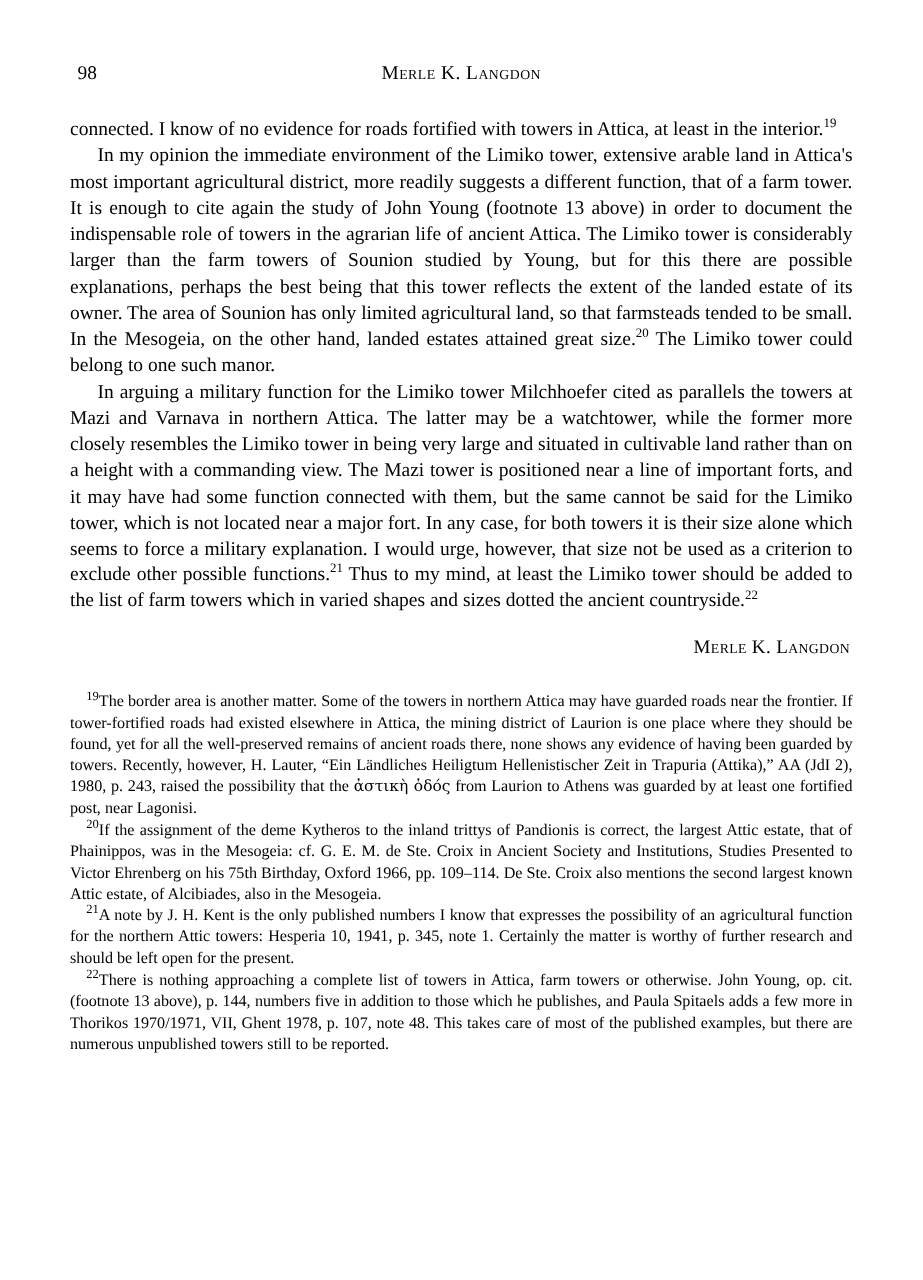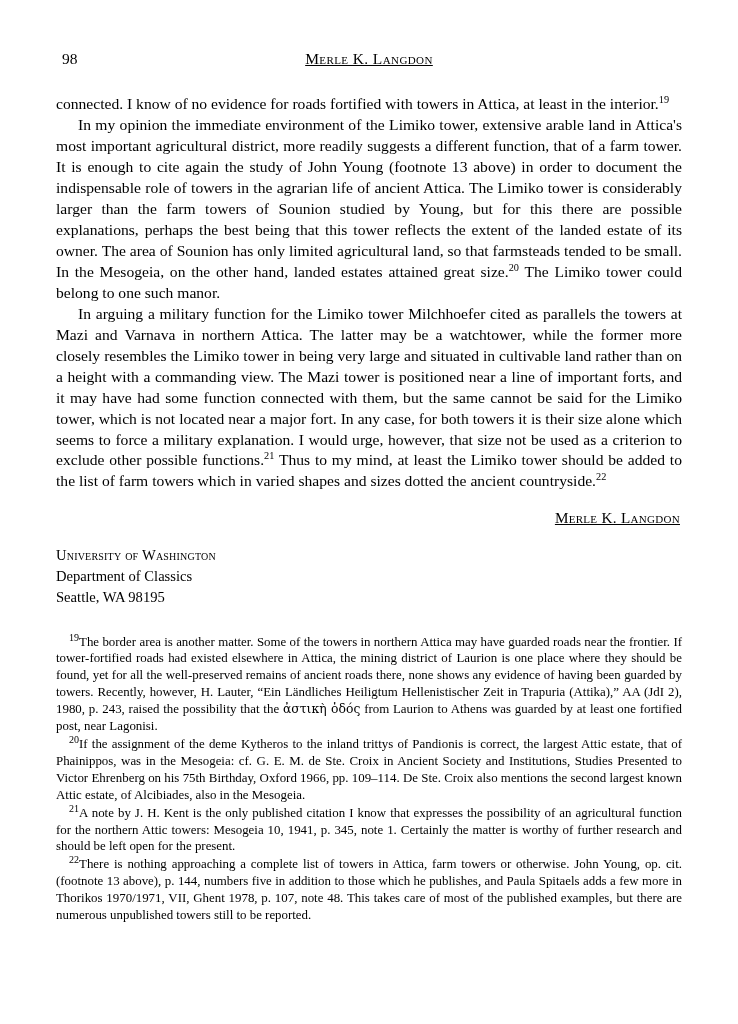--- a/index.html
+++ b/index.html
@@ -32,21 +32,20 @@
     top: 0;
     font-size: 15.5px;
   }
   .head-title {
     text-align: center;
     font-size: 15.5px;
     letter-spacing: 0.4px;
   }
   .smallcaps {
     font-variant: small-caps;
-    text-decoration: underline;
   }
   .body-text {
     font-size: 15.6px;
     line-height: 1.345;
     text-align: justify;
     -webkit-hyphens: none;
     hyphens: none;
     margin-top: 11px;
   }
   .body-text p {
@@ -108,26 +107,21 @@
   </div>
 
   <div class="body-text">
     <p><span>connected. I know of no evidence for roads fortified with towers in Attica, at least in the interior.</span><sup>19</sup></p>
     <p class="indent"><span>In my opinion the immediate environment of the Limiko tower, extensive arable land in Attica's most important agricultural district, more readily suggests a different function, that of a farm tower. It is enough to cite again the study of John Young (footnote 13 above) in order to document the indispensable role of towers in the agrarian life of ancient Attica. The Limiko tower is considerably larger than the farm towers of Sounion studied by Young, but for this there are possible explanations, perhaps the best being that this tower reflects the extent of the landed estate of its owner. The area of Sounion has only limited agricultural land, so that farmsteads tended to be small. In the Mesogeia, on the other hand, landed estates attained great size.</span><sup>20</sup><span> The Limiko tower could belong to one such manor.</span></p>
     <p class="indent"><span>In arguing a military function for the Limiko tower Milchhoefer cited as parallels the towers at Mazi and Varnava in northern Attica. The latter may be a watchtower, while the former more closely resembles the Limiko tower in being very large and situated in cultivable land rather than on a height with a commanding view. The Mazi tower is positioned near a line of important forts, and it may have had some function connected with them, but the same cannot be said for the Limiko tower, which is not located near a major fort. In any case, for both towers it is their size alone which seems to force a military explanation. I would urge, however, that size not be used as a criterion to exclude other possible functions.</span><sup>21</sup><span> Thus to my mind, at least the Limiko tower should be added to the list of farm towers which in varied shapes and sizes dotted the ancient countryside.</span><sup>22</sup></p>
   </div>
 
   <div class="signature smallcaps">Merle K. Langdon</div>
 
-  <div class="affiliation">
-    <div class="inst">University of Washington</div>
-    <div>Department of Classics</div>
-    <div>Seattle, WA 98195</div>
-  </div>
 
   <div class="notes">
     <p><sup>19</sup><span><span>The border area is another matter. Some of the towers in northern Attica may have guarded roads near the frontier. If tower-fortified roads had existed elsewhere in Attica, the mining district of Laurion is one place where they should be found, yet for all the well-preserved remains of ancient roads there, none shows any evidence of having been guarded by towers. Recently, however, H. Lauter, “Ein Ländliches Heiligtum Hellenistischer Zeit in Trapuria (Attika),” </span><span class="it">AA (JdI </span><span>2), 1980, p. 243, raised the possibility that the </span><span class="greek">ἀστικὴ ὁδός</span><span> from Laurion to Athens was guarded by at least one fortified post, near Lagonisi.</span></span></p>
     <p><sup>20</sup><span><span>If the assignment of the deme Kytheros to the inland trittys of Pandionis is correct, the largest Attic estate, that of Phainippos, was in the Mesogeia: cf. G. E. M. de Ste. Croix in </span><span class="it">Ancient Society and Institutions, Studies Presented to Victor Ehrenberg on his 75th Birthday</span><span>, Oxford 1966, pp. 109–114. De Ste. Croix also mentions the second largest known Attic estate, of Alcibiades, also in the Mesogeia.</span></span></p>
-    <p><sup>21</sup><span><span>A note by J. H. Kent is the only published citation I know that expresses the possibility of an agricultural function for the northern Attic towers: </span><span class="it">Mesogeia</span><span> 10, 1941, p. 345, note 1. Certainly the matter is worthy of further research and should be left open for the present.</span></span></p>
+    <p><sup>21</sup><span><span>A note by J. H. Kent is the only published numbers I know that expresses the possibility of an agricultural function for the northern Attic towers: </span><span class="it">Hesperia</span><span> 10, 1941, p. 345, note 1. Certainly the matter is worthy of further research and should be left open for the present.</span></span></p>
     <p><sup>22</sup><span><span>There is nothing approaching a complete list of towers in Attica, farm towers or otherwise. John Young, </span><span class="it">op. cit.</span><span> (footnote 13 above), p. 144, numbers five in addition to those which he publishes, and Paula Spitaels adds a few more in </span><span class="it">Thorikos 1970/1971</span><span>, VII, Ghent 1978, p. 107, note 48. This takes care of most of the published examples, but there are numerous unpublished towers still to be reported.</span></span></p>
   </div>
 
 </div>
 
 </body></html>

